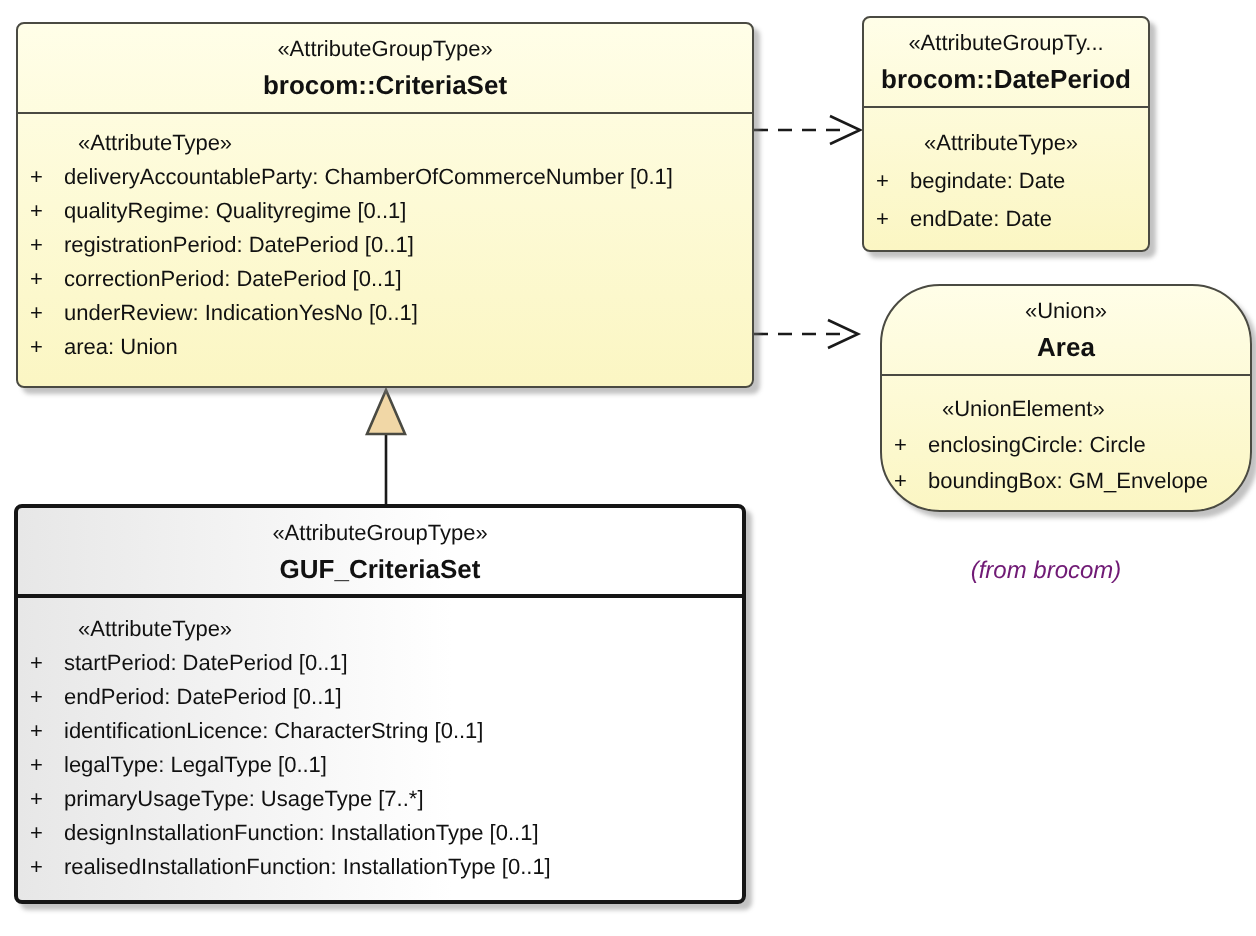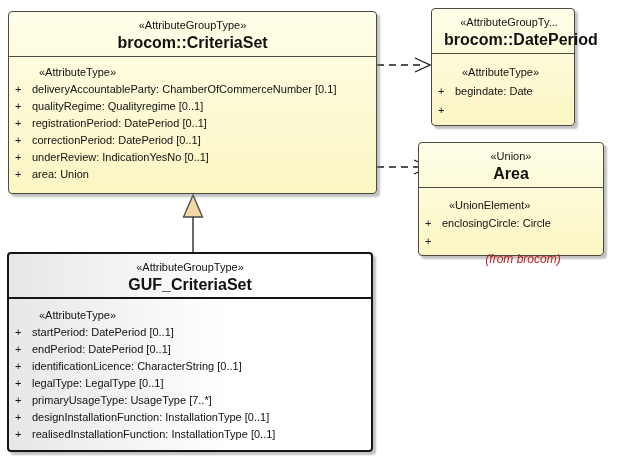--- a/index.html
+++ b/index.html
@@ -25,34 +25,34 @@
     border-radius:4px;
   }
   .box-title{
     box-sizing:border-box;
     border-bottom:1px solid #4a4a42;
     text-align:center;
     padding-top:5px;
   }
   .guf .box-title{border-bottom:2px solid #151515;}
   .stereotype{font-size:11px;line-height:16px;white-space:nowrap;}
-  .class-name{font-size:16px;font-weight:bold;line-height:20px;white-space:nowrap;}
+  .class-name{font-size:13px;font-weight:bold;line-height:20px;white-space:nowrap;}
   .box-attrs{box-sizing:border-box;}
   .attr-section{font-size:11px;padding-left:30px;white-space:nowrap;}
   .attr-row{display:flex;font-size:11px;white-space:nowrap;}
   .attr-row .vis{width:23px;padding-left:6px;box-sizing:border-box;flex:0 0 auto;}
   .lh17 .attr-section,.lh17 .attr-row{line-height:17px;}
   .lh19 .attr-section,.lh19 .attr-row{line-height:19px;}
   .lh18 .attr-section,.lh18 .attr-row{line-height:18px;}
   .pt7{padding-top:7px;} .pt8{padding-top:8px;} .pt9{padding-top:9px;}
   #connectors{position:absolute;left:0;top:0;width:628px;height:468px;pointer-events:none;}
   #connectors .hit{pointer-events:stroke;}
   .pkg-note{
-    position:absolute;left:430px;top:252px;width:186px;
-    text-align:center;font-size:12px;font-style:italic;color:#b91c1c;
+    position:absolute;left:430px;top:278px;width:186px;
+    text-align:center;font-size:12px;font-style:italic;color:#701a75;
     white-space:nowrap;
   }
 </style>
 </head>
 <body>
 
 <div id="canvas">
 
   <svg id="connectors" viewBox="0 0 628 468" xmlns="http://www.w3.org/2000/svg">
     <g class="hit">
@@ -97,49 +97,51 @@
         <span>underReview: IndicationYesNo [0..1]</span>
       </div>
       <div class="attr-row">
         <span class="vis">+</span>
         <span>area: Union</span>
       </div>
     </div>
   </div>
 
   <div class="class-box" style="left:431px;top:8px;width:144px;height:118px;">
-    <div class="box-title" style="height:45px;padding-left:12px;">
+    <div class="box-title" style="height:45px;">
       <div class="stereotype">«AttributeGroupTy...</div>
       <div class="class-name">brocom::DatePeriod</div>
     </div>
     <div class="box-attrs lh19 pt9">
       <div class="attr-section">«AttributeType»</div>
       <div class="attr-row">
         <span class="vis">+</span>
         <span>begindate: Date</span>
       </div>
       <div class="attr-row">
         <span class="vis">+</span>
+        <span>endDate: Date</span>
       </div>
     </div>
   </div>
 
-  <div class="class-box" style="left:418px;top:142px;width:186px;height:114px;">
+  <div class="class-box" style="left:440px;top:142px;width:186px;height:114px;border-radius:30px;">
     <div class="box-title" style="height:45px;">
       <div class="stereotype">«Union»</div>
       <div class="class-name">Area</div>
     </div>
     <div class="box-attrs lh18 pt8">
       <div class="attr-section">«UnionElement»</div>
       <div class="attr-row">
         <span class="vis">+</span>
         <span>enclosingCircle: Circle</span>
       </div>
       <div class="attr-row">
         <span class="vis">+</span>
+        <span>boundingBox: GM_Envelope</span>
       </div>
     </div>
   </div>
 
   <div class="pkg-note">(from brocom)</div>
 
   <div class="class-box guf" style="left:7px;top:252px;width:366px;height:200px;">
     <div class="box-title" style="height:45px;">
       <div class="stereotype">«AttributeGroupType»</div>
       <div class="class-name">GUF_CriteriaSet</div>

